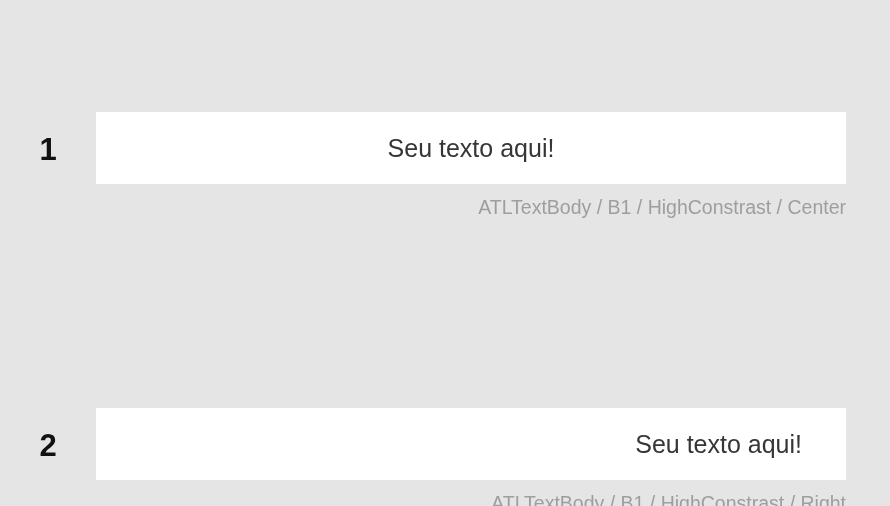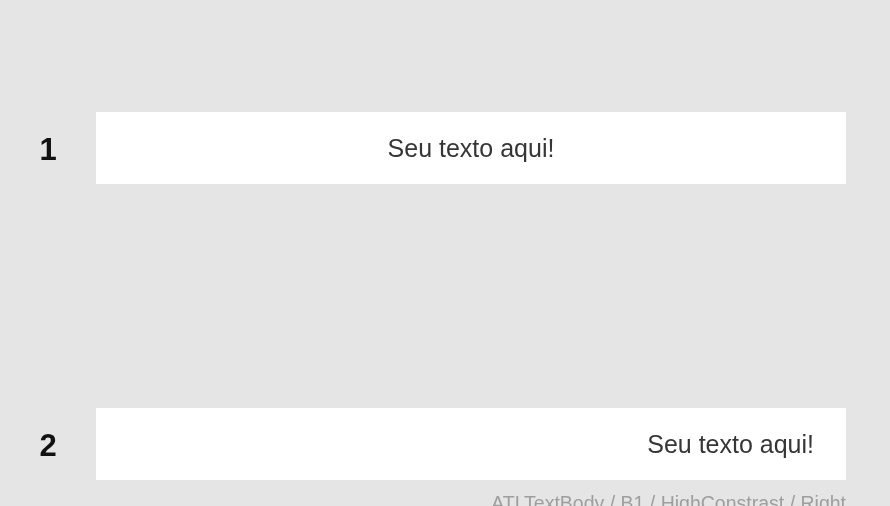--- a/index.html
+++ b/index.html
@@ -38,21 +38,21 @@
     line-height: 1;
   }
   .sample-block {
     position: absolute;
     left: 96px;
     width: 750px;
     height: 72px;
     box-sizing: border-box;
     display: flex;
     align-items: center;
-    padding: 0 32px;
+    padding: 0 44px;
   }
   .sample-block.light {
     background: #ffffff;
   }
   .sample-text {
     font-size: 25px;
     line-height: 30px;
     width: 100%;
     white-space: nowrap;
   }
@@ -91,20 +91,21 @@
 </head>
 <body>
 
 <div class="specimen">
 
   <div class="row" id="row-1">
     <div class="row-index">1</div>
     <div class="sample-block light">
       <div class="sample-text on-light align-center">Seu texto aqui!</div>
     </div>
+    <div class="caption">ATLTextBody / B1 / HighConstrast / Center</div>
   </div>
 
   <div class="row" id="row-2">
     <div class="row-index">2</div>
     <div class="sample-block light">
       <div class="sample-text on-light align-right">Seu texto aqui!</div>
     </div>
     <div class="caption">ATLTextBody / B1 / HighConstrast / Right</div>
   </div>
 

